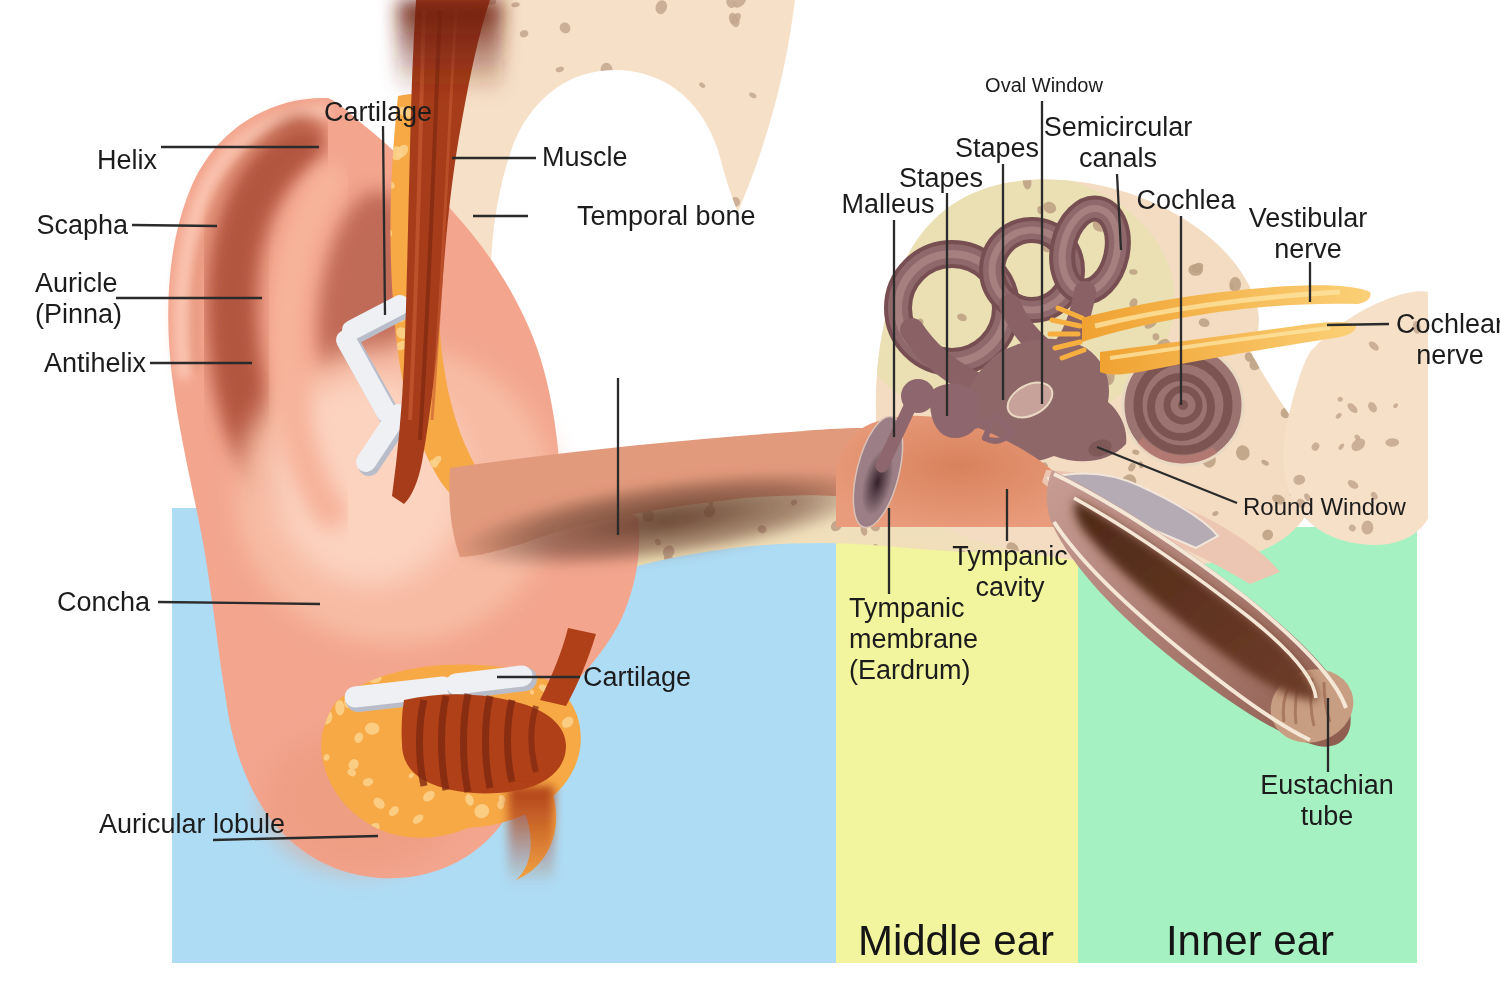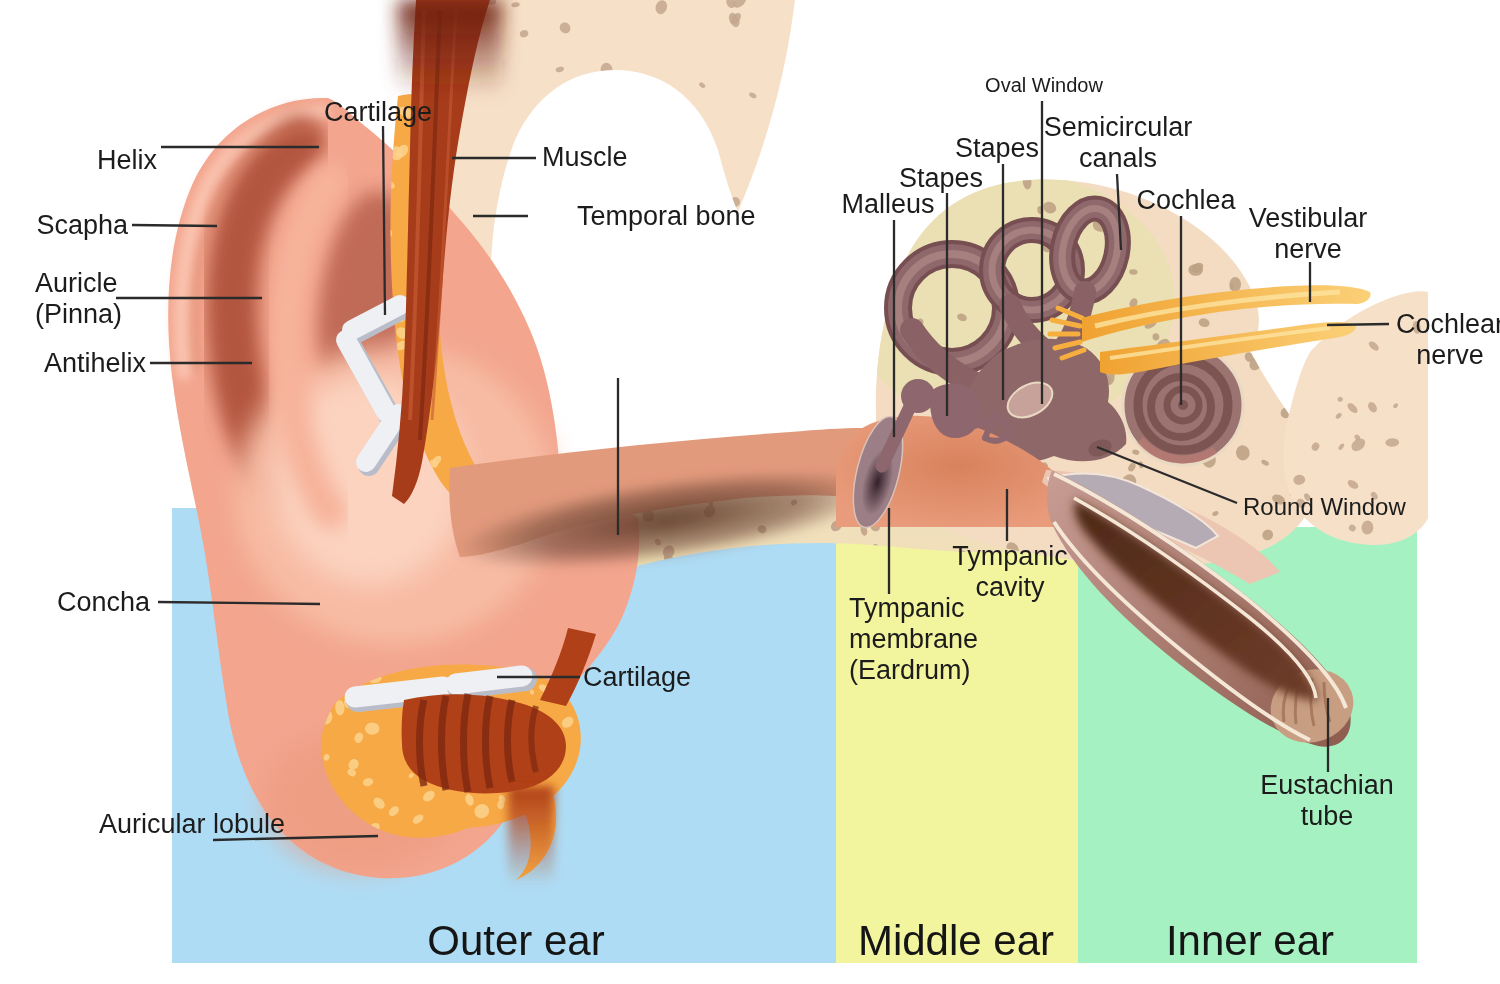--- a/index.html
+++ b/index.html
@@ -625,21 +625,20 @@
         <polyline points="1310,262 1310,302" fill="none" stroke="#2b2b2b" stroke-width="2.3"></polyline>
         <polyline points="1389,324 1327,325" fill="none" stroke="#2b2b2b" stroke-width="2.3"></polyline>
         <polyline points="1237,503 1097,447" fill="none" stroke="#2b2b2b" stroke-width="2.3"></polyline>
         <polyline points="1007,541 1007,489" fill="none" stroke="#2b2b2b" stroke-width="2.3"></polyline>
         <polyline points="889,594 889,508" fill="none" stroke="#2b2b2b" stroke-width="2.3"></polyline>
         <polyline points="1328,772 1328,698" fill="none" stroke="#2b2b2b" stroke-width="2.3"></polyline>
       </g>
 </svg>
 
 <div id="labels">
-      <div class="caption" style="left: 516px; top: 941px;">Outer ear</div>
       <div class="caption" style="left: 1250px; top: 941px;">Inner ear</div>
       <div class="caption" style="left: 956px; top: 941px;">Middle ear</div>
       <div class="anat-label al-center" style="left: 378px; top: 112px;">Cartilage</div>
       <div class="anat-label al-right" style="left: 157px; top: 147px; margin-top: 13px;">Helix</div>
       <div class="anat-label al-right" style="left: 128px; top: 225px;">Scapha</div>
       <div class="anat-label al-left" style="left: 35px; top: 299px;">Auricle
 (Pinna)</div>
       <div class="anat-label al-right" style="left: 146px; top: 363px; text-align: center;">Antihelix</div>
       <div class="anat-label al-left" style="left: 542px; top: 157px;">Muscle</div>
       <div class="anat-label al-left" style="left: 536px; top: 216px; margin-left: 41px;">Temporal bone</div>

